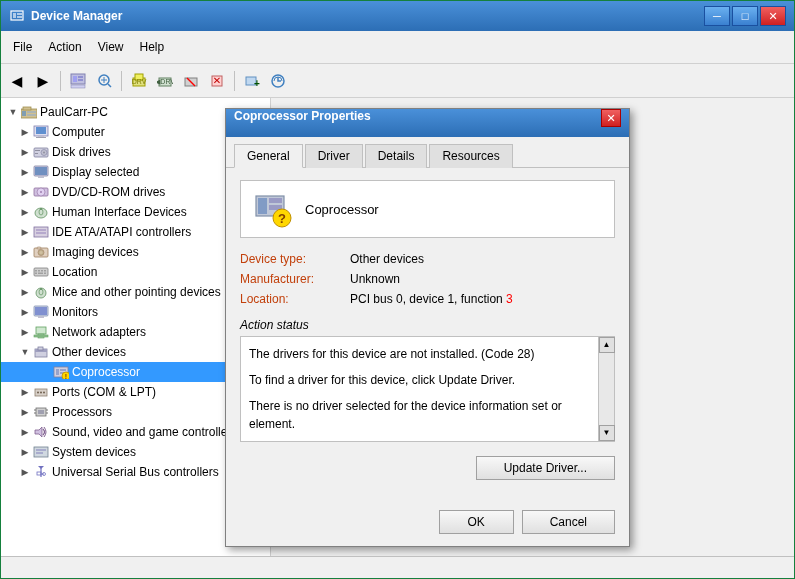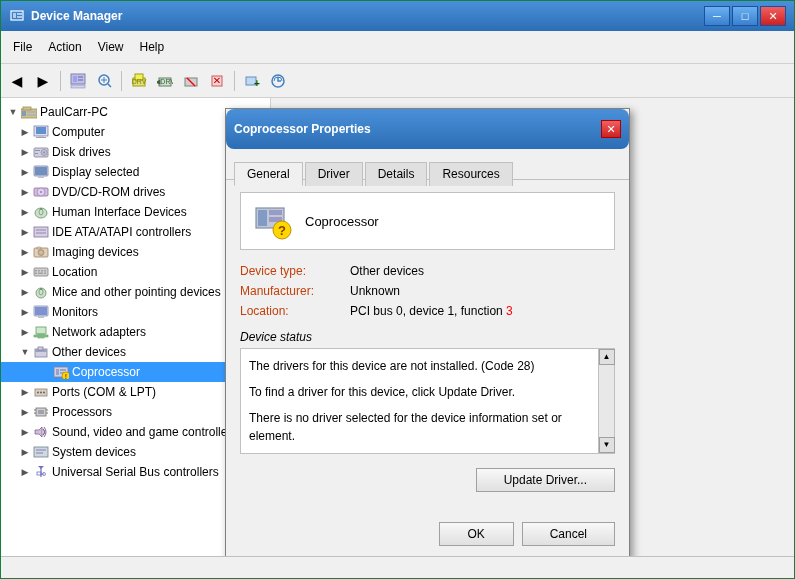--- a/index.html
+++ b/index.html
@@ -177,28 +177,26 @@
 
     
     .dialog {
       width: 405px;
       background: #f0f0f0;
       border: 1px solid #808080;
       box-shadow: 3px 3px 8px rgba(0,0,0,0.4);
     }
     .dialog-title-bar {
       background: linear-gradient(to bottom, #4a90d9 0%, #2c6eb5 100%);
-      height: 40px;
-      display: flex;
-      align-items: center;
+      height: 28px;
+      display: flex;
       padding: 0 8px;
       color: white;
       font-size: 12px;
       font-weight: bold;
-      border-radius: 8px;
     }
     .dialog-title-text { flex: 1; }
     .dialog-close-btn {
       width: 20px;
       height: 18px;
       background: linear-gradient(to bottom, #f06060, #d02020);
       border: 1px solid #a00;
       color: white;
       font-size: 11px;
       cursor: pointer;
@@ -216,21 +214,21 @@
     }
     .tab {
       padding: 4px 12px;
       border: 1px solid #c0c0c0;
       background: #e0e0e0;
       cursor: pointer;
       font-size: 12px;
       margin-right: 2px;
       border-bottom: none;
       position: relative;
-      top: 7px;
+      top: 1px;
     }
     .tab.active {
       background: #f0f0f0;
       border-bottom: 1px solid #f0f0f0;
       font-weight: normal;
       z-index: 1;
     }
 
     
     .dialog-content {
@@ -730,21 +728,21 @@
             </div>
             <div class="prop-row">
               <span class="prop-label">Location:</span>
               <span class="prop-value">
                 <span>PCI bus 0, device 1, function </span><span style="color:red;">3</span>
               </span>
             </div>
           </div>
 
           <div class="status-section">
-            <div class="status-label">Device status</div>
+            <div class="status-label">Action status</div>
             <div class="status-box">
               <div class="status-text">
                 <p>The drivers for this device are not installed. (Code 28)</p>
                 <p style="margin-top:8px;">To find a driver for this device, click Update Driver.</p>
                 <p style="margin-top:8px;">There is no driver selected for the device information set or element.</p>
               </div>
               <div class="status-scrollbar">
                 <div class="scroll-arrow">▲</div>
                 <div class="scroll-track"></div>
                 <div class="scroll-arrow">▼</div>

